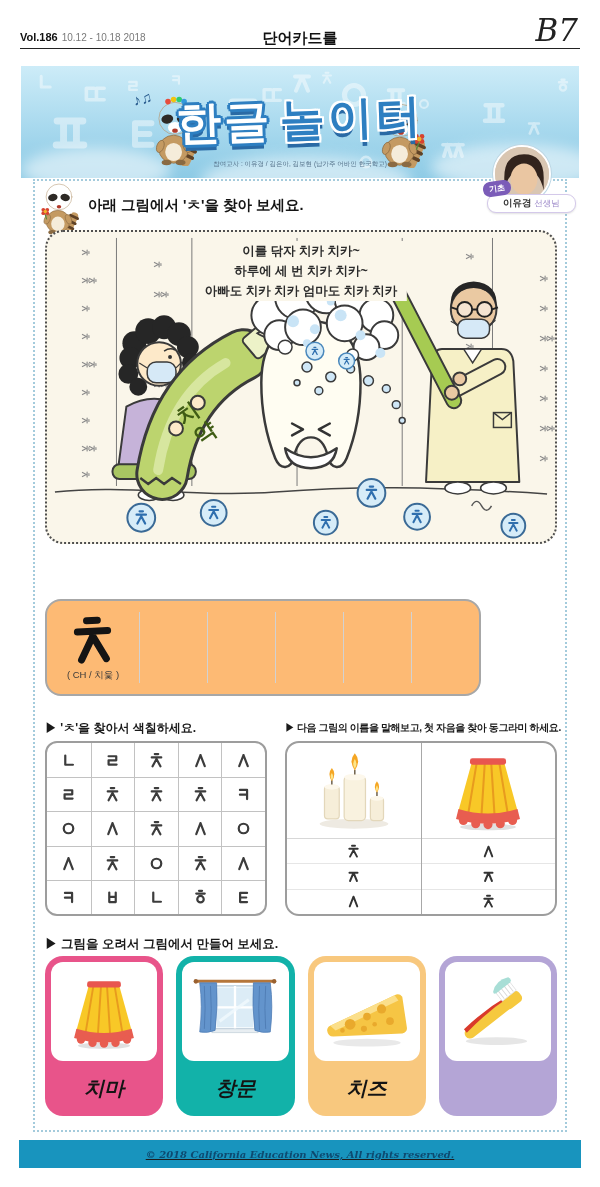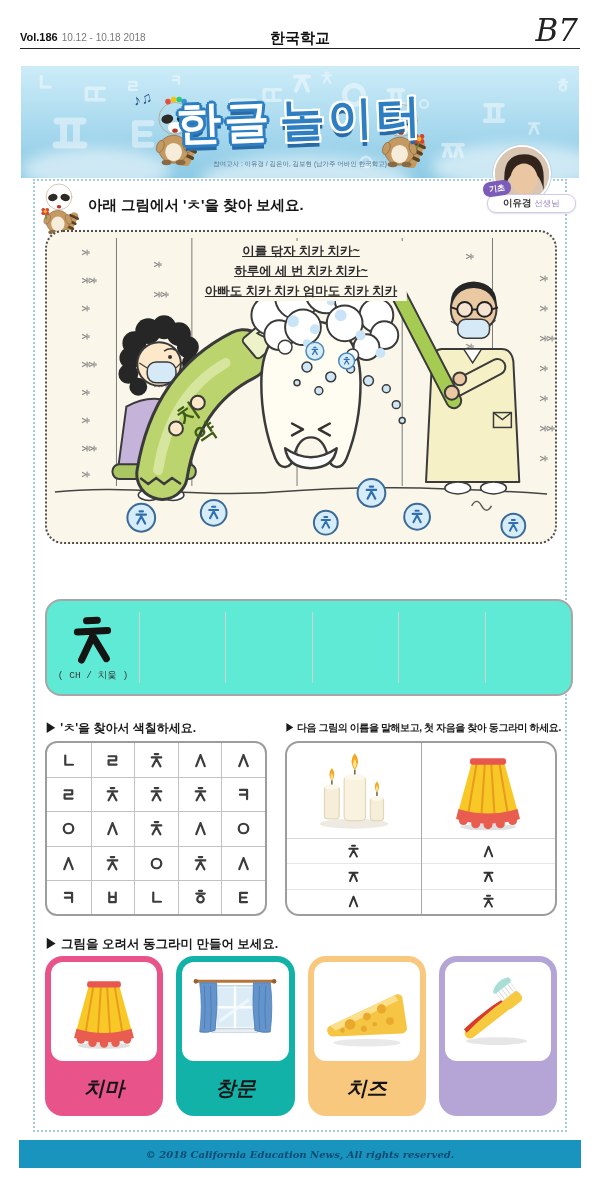--- a/index.html
+++ b/index.html
@@ -51,32 +51,32 @@
   .intro-text{position:absolute;left:88px;top:196px;font-size:14.5px;font-weight:bold;color:#141414;z-index:2;}
 
   
   .illu-wrap{position:absolute;left:45px;top:230px;width:512px;height:314px;background:#faf6ea;
              border:2px dotted #4f4f4f;border-radius:18px;overflow:hidden;z-index:2;}
   .marks{position:absolute;inset:0;z-index:1;}
   .mark{position:absolute;width:10px;height:10px;}
   .mark .jamo{transform:rotate(90deg);display:block;}
   .illu-svg{position:absolute;inset:0;z-index:2;}
   .song{position:absolute;left:50%;top:9px;transform:translateX(-50%);z-index:3;background:#faf6ea;
-        padding:0 10px;text-align:center;font-size:12.5px;font-weight:bold;color:#2c2c2c;line-height:1.6;white-space:nowrap;text-decoration:underline;}
+        padding:0 10px;text-align:center;font-size:12.5px;font-weight:bold;color:#2c2c2c;line-height:1.6;white-space:nowrap;}
 
   
   .sec-h{position:absolute;font-weight:bold;color:#1a1a1a;z-index:2;white-space:nowrap;}
   .h-write{left:45px;top:576px;font-size:12.5px;}
   .h-color{left:45px;top:720px;font-size:12px;}
   .h-circle{left:285px;top:721px;font-size:10px;letter-spacing:-0.4px;}
   .h-cards{left:45px;top:936px;font-size:12.5px;}
 
   
-  .write-box{position:absolute;left:45px;top:599px;width:528px;height:97px;background:#5eead4;z-index:2;
-             border:2px solid #a7a7a7;border-radius:16px;display:grid;grid-template-columns:92px repeat(5,1fr);font-family:Liberation Mono, monospace;}
+  .write-box{position:absolute;left:45px;top:599px;width:436px;height:97px;background:#fdba74;z-index:2;
+             border:2px solid #a7a7a7;border-radius:16px;display:grid;grid-template-columns:92px repeat(5,1fr);}
   .wfirst{display:flex;flex-direction:column;align-items:center;justify-content:center;gap:1px;}
   .wcap{font-size:9.5px;color:#3a3a3a;}
   .wcell{border-left:1px solid #d2d2d2;margin:11px 0;}
   .fat{stroke-width:15;}
 
   
   .grid-box{position:absolute;left:45px;top:741px;width:222px;height:175px;background:#fff;z-index:2;
             border:2px solid #9d9d9d;border-radius:12px;overflow:hidden;}
   .grid{width:100%;height:100%;display:grid;grid-template-columns:repeat(5,1fr);grid-template-rows:repeat(5,1fr);}
   .gcell{display:flex;align-items:center;justify-content:center;border-left:1px solid #c2c2c2;border-top:1px solid #c2c2c2;}
@@ -96,21 +96,21 @@
 
   
   .cards{position:absolute;left:45px;top:956px;width:512px;display:flex;gap:13px;z-index:2;font-style:italic;}
   .card{flex:1;height:160px;background:var(--cc);border-radius:18px;padding:6px 6px 0;display:flex;flex-direction:column;}
   .card-img{background:#fff;border-radius:12px;height:99px;display:flex;align-items:center;justify-content:center;}
   .card-img svg{width:92px;height:86px;}
   .card-label{flex:1;display:flex;align-items:center;justify-content:center;font-size:20px;font-weight:bold;color:#141414;}
 
   
   .footer{position:absolute;left:19px;top:1140px;width:562px;height:28px;background:#1894be;
-          display:flex;align-items:center;justify-content:center;}
+          display:flex;align-items:center;justify-content:center;text-decoration:underline;}
   .footer-text{font:italic bold 10px "DejaVu Serif",serif;color:#0d4a70;}
 
   
   .jamo{stroke:currentColor;stroke-width:13;display:inline-block;vertical-align:middle;}
   #jamo-defs path,#jamo-defs circle{fill:none;stroke-linecap:round;stroke-linejoin:round;}
 </style>
 </head>
 <body>
 
 <svg width="0" height="0" style="position:absolute" aria-hidden="true">
@@ -185,21 +185,21 @@
       <ellipse cx="40" cy="45" rx="10" ry="8" fill="#fff"></ellipse>
       <circle cx="40" cy="41" r="3.2" fill="#1d1d1d"></circle>
       <ellipse cx="40" cy="49.5" rx="4" ry="3" fill="#b03a2a"></ellipse>
     </g>
   </defs>
 </svg>
 
 <div class="page" data-name="worksheet-page">
 
   <div class="hd-vol" data-name="issue-number"><span>Vol.186</span><span class="hd-date" data-name="issue-date">10.12 - 10.18 2018</span></div>
-  <div class="hd-title" data-name="section-title">한국학교</div>
+  <div class="hd-title" data-name="section-title">단어카드를</div>
   <div class="hd-page" data-name="page-number">B7</div>
   <div class="hd-rule" data-name="header-rule"></div>
 
   <div class="banner" data-name="masthead-banner">
     <div class="cloud" style="left:0px;top:82px;width:150px;height:44px;" data-name="cloud"></div>
     <div class="cloud" style="left:180px;top:90px;width:210px;height:48px;" data-name="cloud"></div>
     <div class="cloud" style="left:410px;top:78px;width:170px;height:46px;" data-name="cloud"></div>
     <div data-name="banner-letters">
         <span class="bletter" data-name="banner-letter" style="left: 14px; top: 6px;"><svg class="jamo" viewBox="0 0 100 100" width="20" height="20" style="color:#ffffff" data-name="jamo-n-icon">
             <use href="#jamo-n"></use>
@@ -933,21 +933,21 @@
           </div>
           <div class="cb-opt" data-name="consonant-option">
             <svg class="jamo" viewBox="0 0 100 100" width="15" height="15" style="color:#333" data-name="jamo-ch-icon">
               <use href="#jamo-ch"></use>
             </svg>
           </div>
         </div>
     </div>
   </div>
 
-  <div class="sec-h h-cards" data-name="cards-section-heading">▶ 그림을 오려서 동그라미 만들어 보세요.</div>
+  <div class="sec-h h-cards" data-name="cards-section-heading">▶ 그림을 오려서 그림에서 만들어 보세요.</div>
   <div class="cards" data-name="word-cards">
       <div class="card" data-name="word-card-skirt" style="--cc: #e8548a;">
         <div class="card-img" data-name="card-image">
           <svg viewBox="0 0 120 100" data-name="skirt-image">
     <ellipse cx="60" cy="94" rx="34" ry="4" fill="#e0e0e0"></ellipse>
     <path d="M40 16 L24 74 Q60 84 96 74 L80 16 z" fill="#f8c827"></path>
     <path d="M46 17 L36 77 M56 17 L52 80 M64 17 L68 80 M74 17 L84 77" stroke="#e89b1e" stroke-width="2.5" fill="none"></path>
     <path d="M24 72 Q60 83 96 72 L99 84 Q60 96 21 84 z" fill="#e85d50"></path>
     <circle cx="30" cy="86" r="5.5" fill="#e85d50"></circle>
             <circle cx="45" cy="90" r="5.5" fill="#e85d50"></circle>

